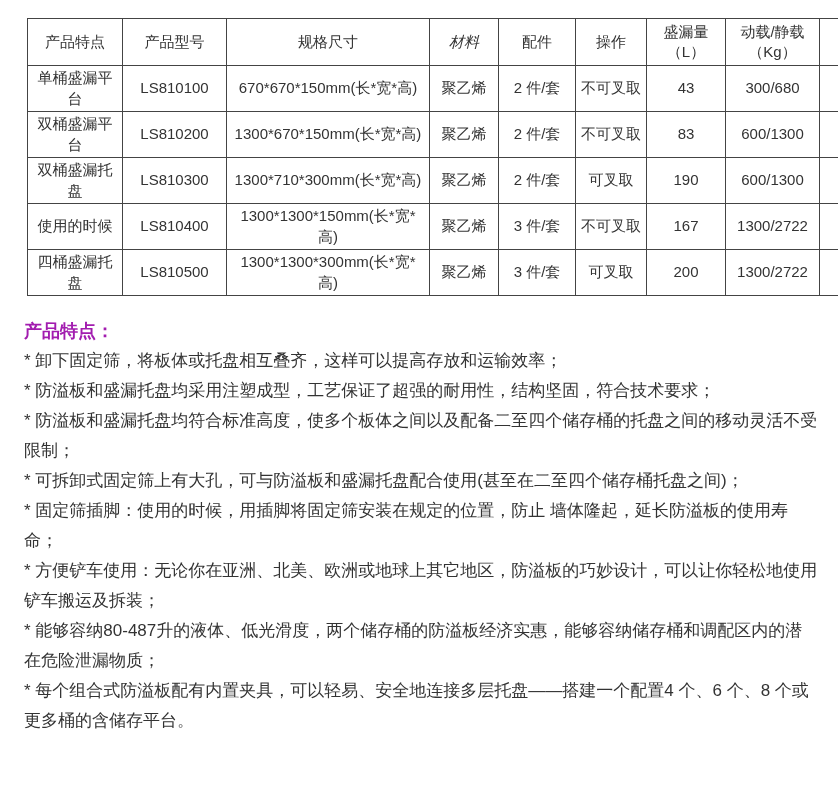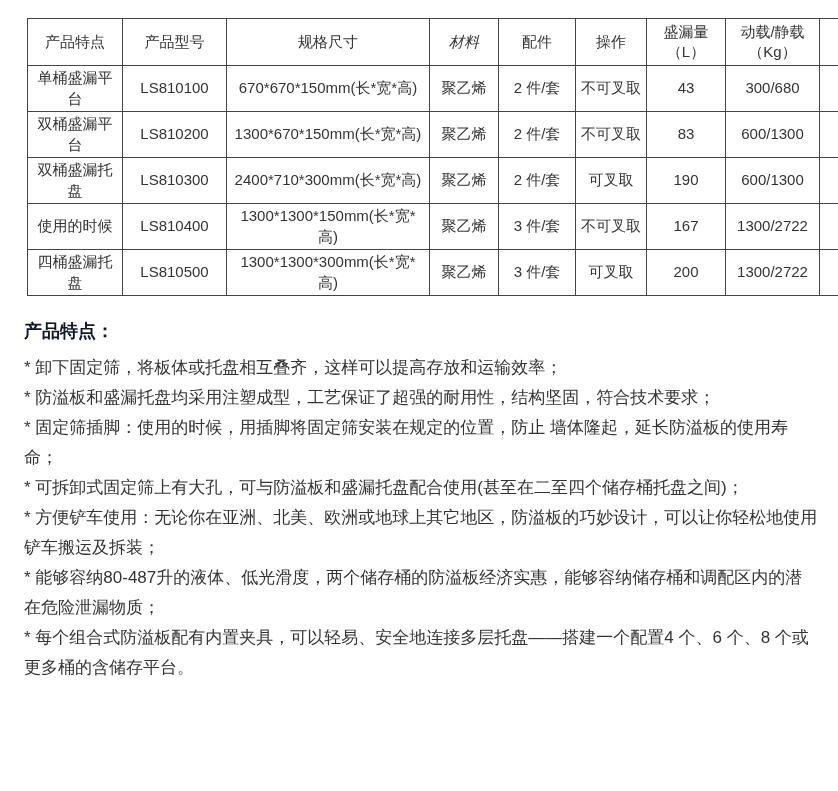--- a/index.html
+++ b/index.html
@@ -48,23 +48,23 @@
   .col-weight { width: 68px;  }
 
   
   .features {
     margin: 22px 20px 0 24px;
     width: 794px;
   }
   .features-heading {
     font-size: 18px;
     font-weight: bold;
-    color: #0f172a;
+    color: #a21caf;
     line-height: 26px;
-    margin: 0 0 9px 0;
+    margin: 0 0 2px 0;
   }
   .feature-item {
     font-size: 17px;
     color: #333333;
     line-height: 30px;
     margin: 0;
   }
 </style>
 </head>
 <body>
@@ -102,21 +102,21 @@
       <td>聚乙烯</td>
       <td>2 件/套</td>
       <td>不可叉取</td>
       <td>83</td>
       <td>600/1300</td>
       <td>16Kg</td>
     </tr>
     <tr>
       <td>双桶盛漏托盘</td>
       <td>LS810300</td>
-      <td>2400*710*300mm(长*宽*高)</td>
+      <td>1300*710*300mm(长*宽*高)</td>
       <td>聚乙烯</td>
       <td>2 件/套</td>
       <td>可叉取</td>
       <td>190</td>
       <td>600/1300</td>
       <td>21Kg</td>
     </tr>
     <tr>
       <td>使用的时候</td>
       <td>LS810400</td>
@@ -139,18 +139,19 @@
       <td>1300/2722</td>
       <td>41Kg</td>
     </tr>
   </tbody>
 </table>
 
 <div class="features">
   <h2 class="features-heading">产品特点：</h2>
   <p class="feature-item">* 卸下固定筛，将板体或托盘相互叠齐，这样可以提高存放和运输效率；</p>
   <p class="feature-item">* 防溢板和盛漏托盘均采用注塑成型，工艺保证了超强的耐用性，结构坚固，符合技术要求；</p>
+  <p class="feature-item">* 防溢板和盛漏托盘均符合标准高度，使多个板体之间以及配备二至四个储存桶的托盘之间的移动灵活不受限制；</p>
+  <p class="feature-item">* 可拆卸式固定筛上有大孔，可与防溢板和盛漏托盘配合使用(甚至在二至四个储存桶托盘之间)；</p>
   <p class="feature-item">* 固定筛插脚：使用的时候，用插脚将固定筛安装在规定的位置，防止 墙体隆起，延长防溢板的使用寿命；</p>
-  <p class="feature-item">* 可拆卸式固定筛上有大孔，可与防溢板和盛漏托盘配合使用(甚至在二至四个储存桶托盘之间)；</p>
   <p class="feature-item">* 方便铲车使用：无论你在亚洲、北美、欧洲或地球上其它地区，防溢板的巧妙设计，可以让你轻松地使用铲车搬运及拆装；</p>
   <p class="feature-item">* 能够容纳80-487升的液体、低光滑度，两个储存桶的防溢板经济实惠，能够容纳储存桶和调配区内的潜在危险泄漏物质；</p>
   <p class="feature-item">* 每个组合式防溢板配有内置夹具，可以轻易、安全地连接多层托盘——搭建一个配置4 个、6 个、8 个或更多桶的含储存平台。</p>
 </div>
 
 </body></html>

